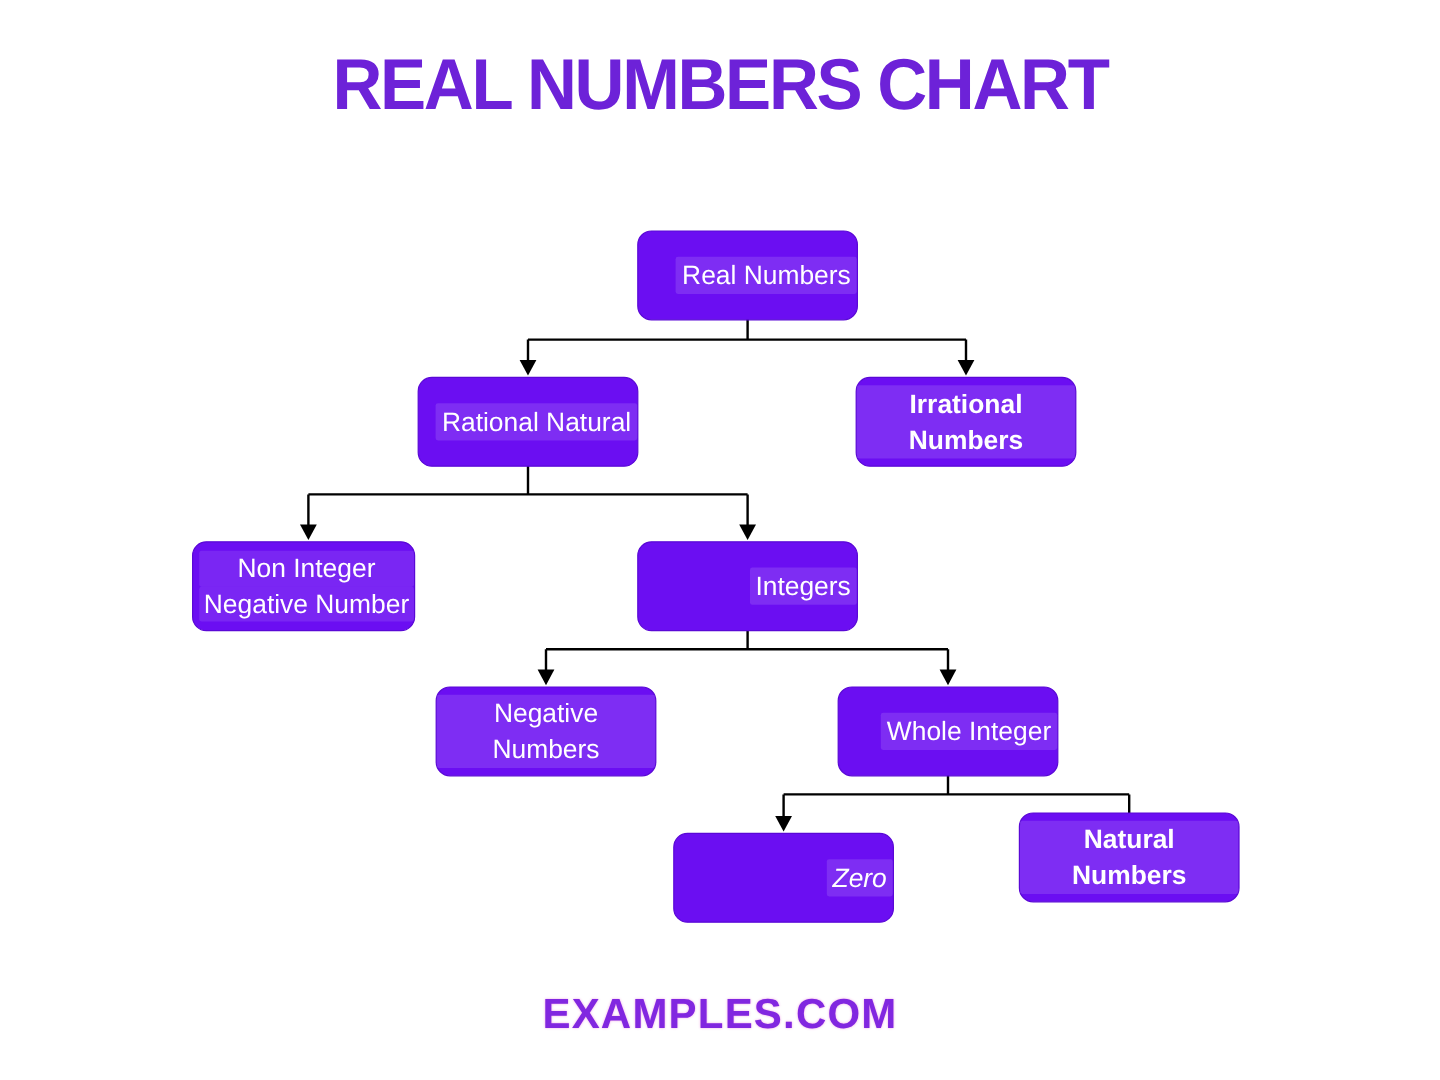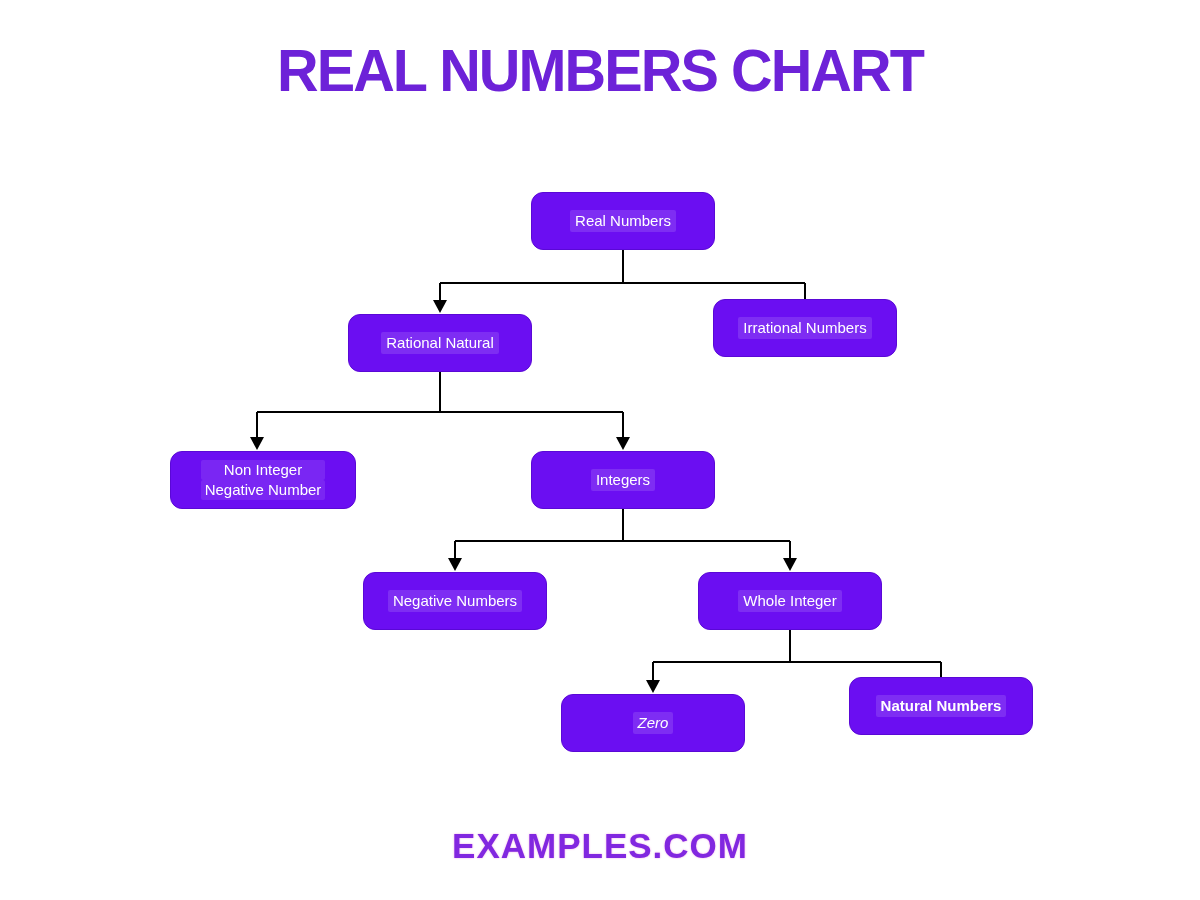--- a/index.html
+++ b/index.html
@@ -30,48 +30,48 @@
     white-space: nowrap;
   }
   .connectors {
     position: absolute;
     left: 0;
     top: 0;
   }
   .node {
     position: absolute;
     width: 184px;
-    height: 58px;
+    height: 75px;
     background: var(--node-fill, #6B0EF2);
     border: 1px solid #5a08d6;
     border-radius: 12px;
     display: flex;
     align-items: center;
-    justify-content: center;
+    justify-content: flex-end;
     box-sizing: border-box;
     color: var(--node-text, #ffffff);
-    font-size: 15px;
+    font-size: 22px;
     line-height: 1.35;
     text-align: center;
   }
   .node .label {
     background: rgba(255,255,255,0.13);
     padding: 1px 5px;
     border-radius: 2px;
   }
   .node .label-line {
     display: block;
     background: rgba(255,255,255,0.10);
     padding: 0 4px;
     border-radius: 2px;
   }
   .node-real        { left: 531px; top: 192px; }
   .node-rational    { left: 348px; top: 314px; }
-  .node-irrational  { left: 713px; top: 299px; }
-  .node-nonint      { left: 170px; top: 451px; width: 186px; }
+  .node-irrational  { left: 713px; top: 314px; font-weight: bold; }
+  .node-nonint      { left: 160px; top: 451px; width: 186px; }
   .node-integers    { left: 531px; top: 451px; }
   .node-negative    { left: 363px; top: 572px; }
   .node-whole       { left: 698px; top: 572px; }
   .node-zero        { left: 561px; top: 694px; font-style: italic; }
   .node-natural     { left: 849px; top: 677px; font-weight: bold; }
   .brand-footer {
     position: absolute;
     left: 0;
     right: 0;
     top: 826px;

